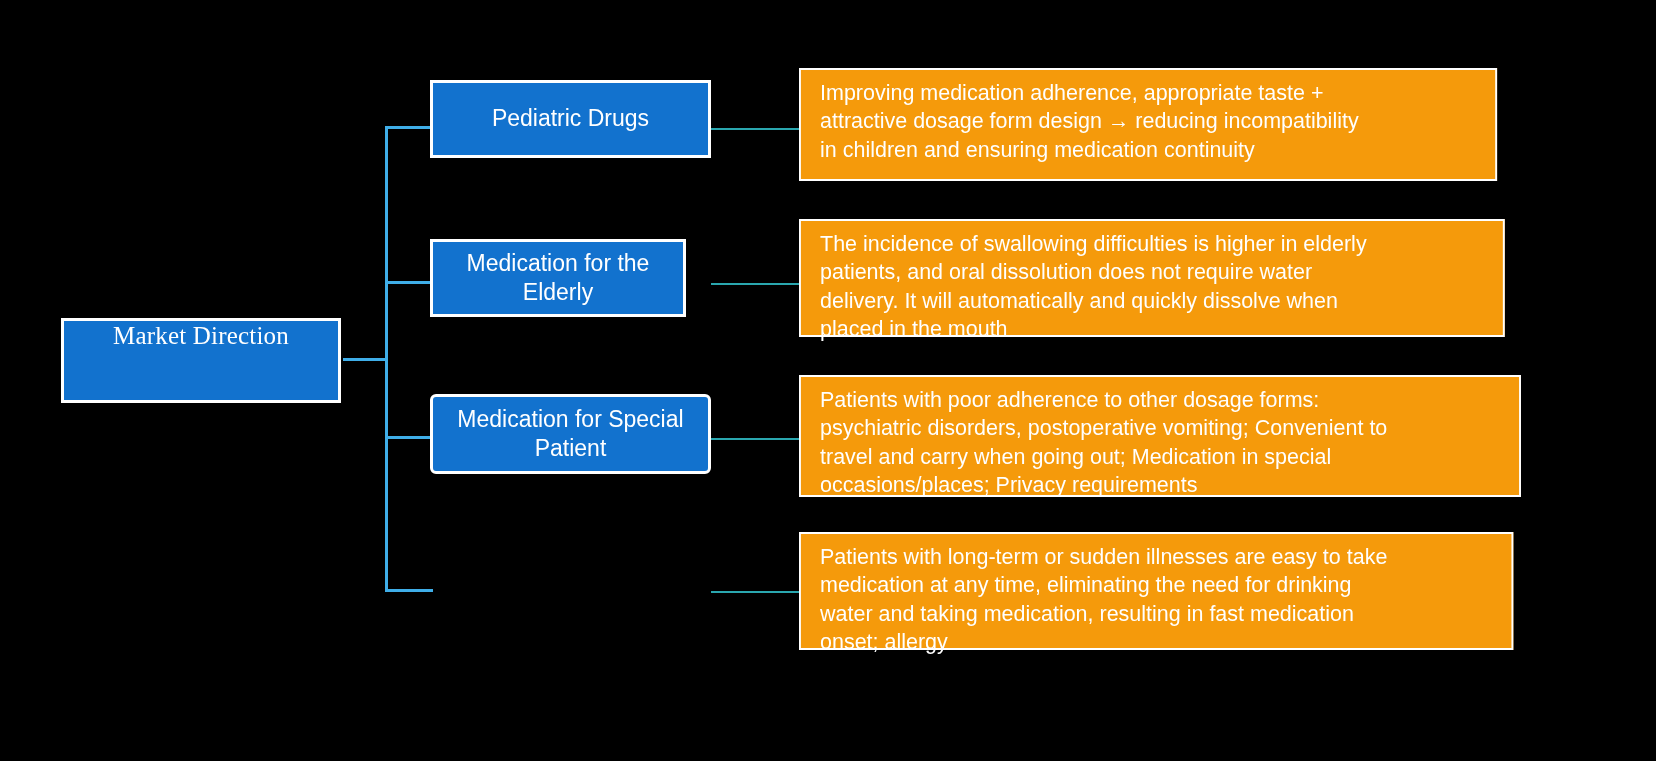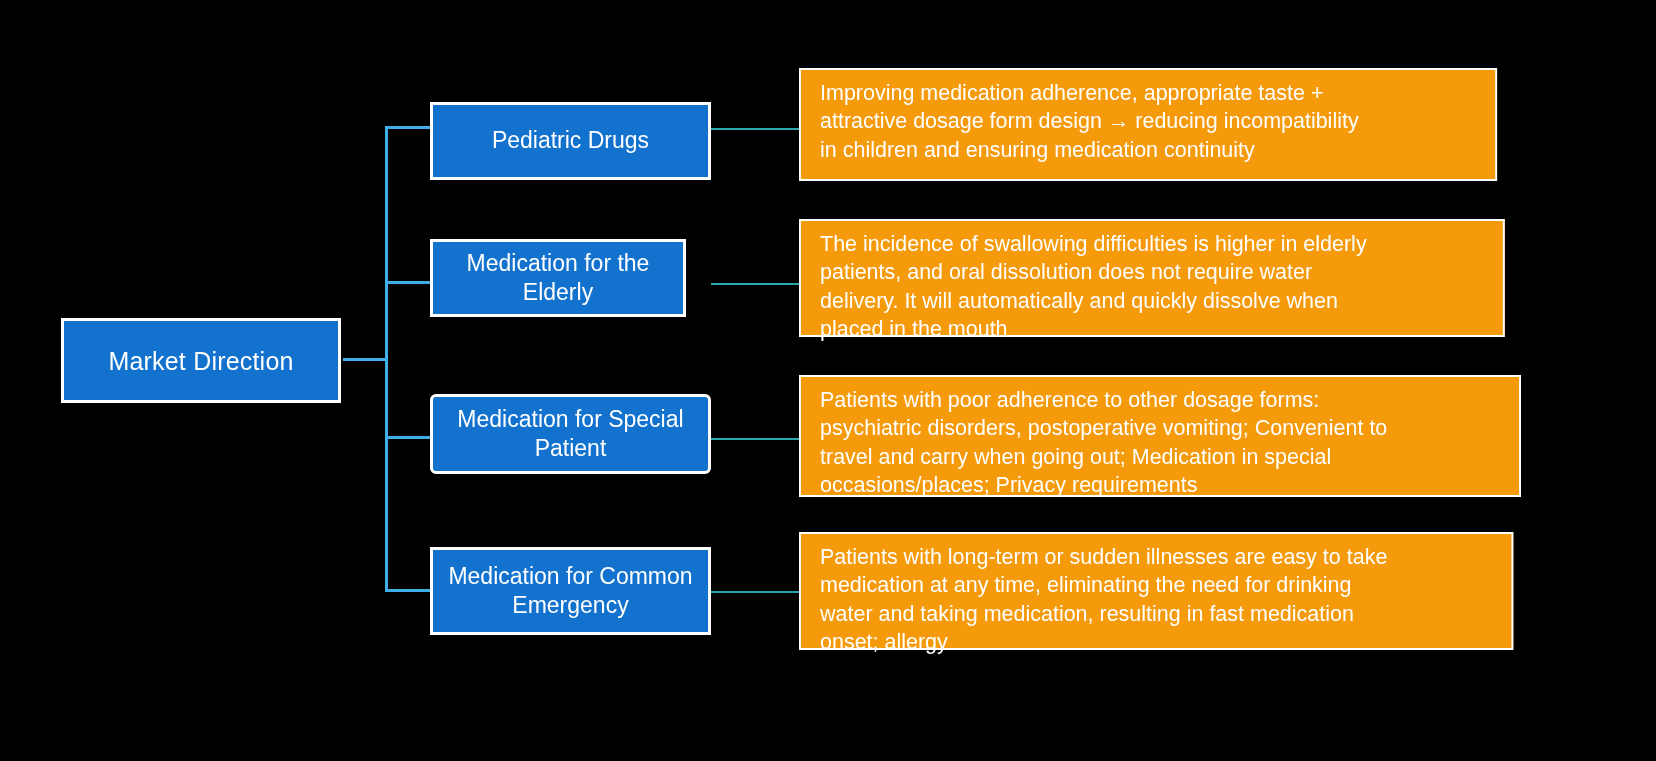--- a/index.html
+++ b/index.html
@@ -34,25 +34,25 @@
     background: #2AA7AF;
   }
 
   
   .node-root {
     position: absolute;
     box-sizing: border-box;
     background: #1272CE;
     border: 3px solid #FFFFFF;
     display: flex;
-    align-items: center;
+    align-items: flex-start;
     justify-content: center;
     color: #FFFFFF;
     font-size: 25px;
-    font-family: Liberation Sans, sans-serif;
+    font-family: Liberation Serif, serif;
     letter-spacing: 0.2px;
     line-height: 1.2;
     text-align: center;
   }
 
   
   .node-branch {
     position: absolute;
     box-sizing: border-box;
     background: #1272CE;
@@ -106,38 +106,34 @@
 
   <div class="line-thin" style="left:711px; top:128px; width:90px; height:2px;"></div>
   <div class="line-thin" style="left:711px; top:283px; width:90px; height:2px;"></div>
   <div class="line-thin" style="left:711px; top:438px; width:90px; height:2px;"></div>
   <div class="line-thin" style="left:711px; top:591px; width:90px; height:2px;"></div>
 
   <div class="node-root" style="left:61px; top:318px; width:280px; height:85px;">
     <span>Market Direction</span>
   </div>
 
-  <div class="node-branch" style="left:430px; top:102px; width:281px; height:78px;">
+  <div class="node-branch" style="left:430px; top:80px; width:281px; height:78px;">
     <span>Pediatric Drugs</span>
   </div>
 
   <div class="node-branch" style="left:430px; top:239px; width:256px; height:78px;">
     <span style="white-space:pre-line;">Medication for the
 Elderly</span>
   </div>
 
   <div class="node-branch" style="left:430px; top:394px; width:281px; height:80px;border-radius:6px;">
     <span style="white-space:pre-line;">Medication for Special
 Patient</span>
   </div>
 
-  <div class="node-branch" style="left:430px; top:547px; width:281px; height:88px;">
-    <span style="white-space:pre-line;">Medication for Common
-Emergency</span>
-  </div>
 
   <div class="node-detail" style="left:799px; top:68px; width:731px; height:113px;">Improving medication adherence, appropriate taste +
 attractive dosage form design → reducing incompatibility
 in children and ensuring medication continuity</div>
 
   <div class="node-detail" style="left:799px; top:219px; width:739px; height:118px;">The incidence of swallowing difficulties is higher in elderly
 patients, and oral dissolution does not require water
 delivery. It will automatically and quickly dissolve when
 placed in the mouth</div>
 

